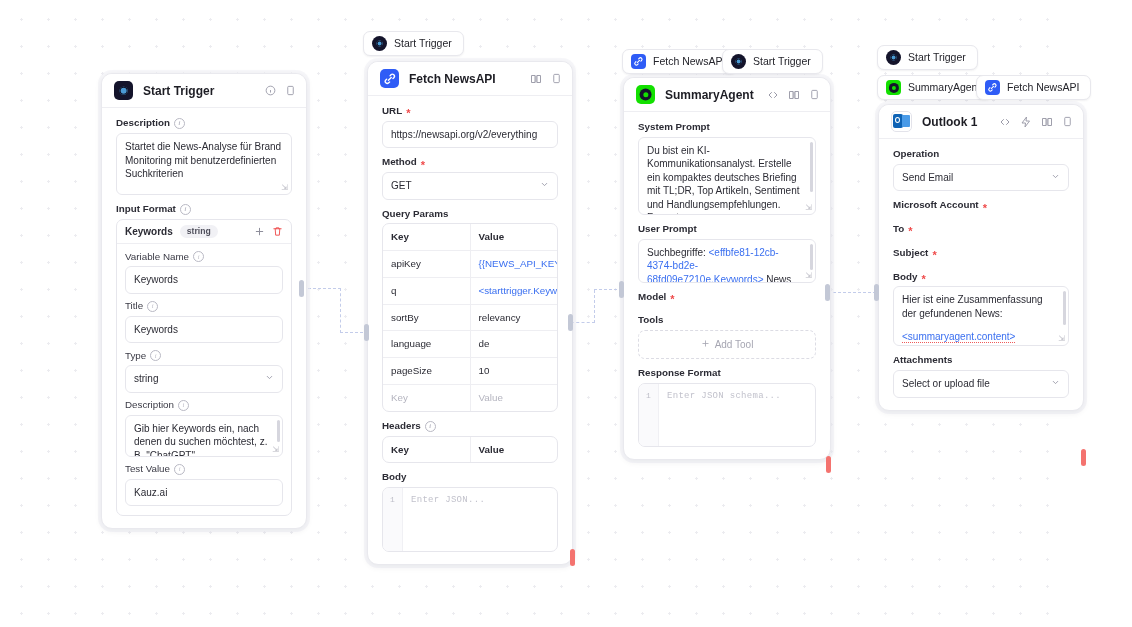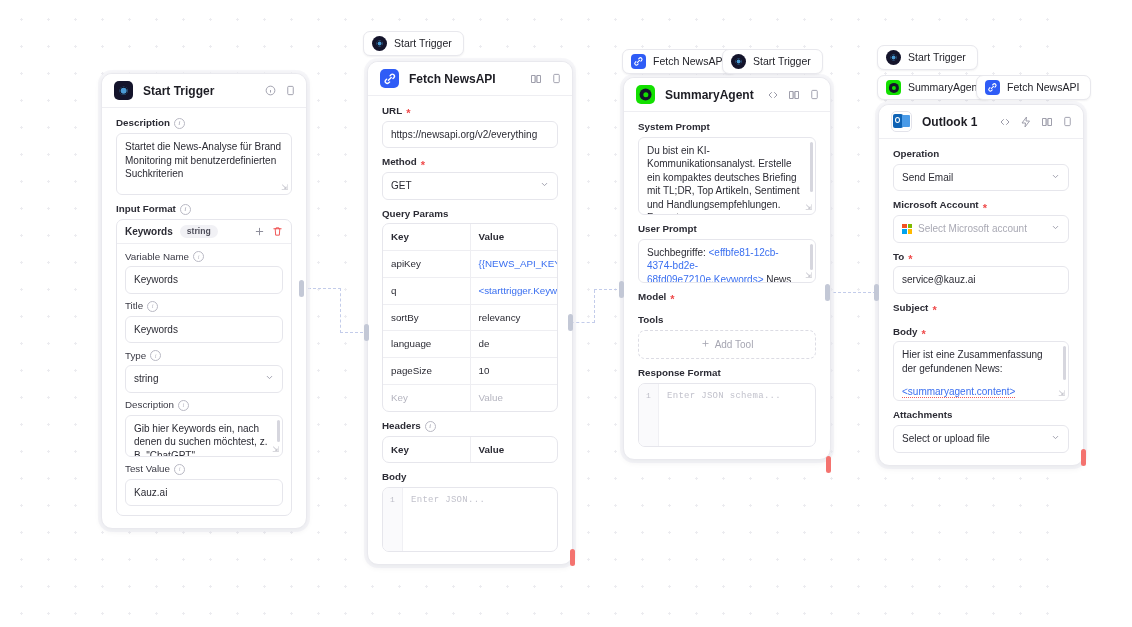--- a/index.html
+++ b/index.html
@@ -706,43 +706,26 @@
               <path d="M6 9l6 6 6-6"></path>
             </svg>
         </span>
       </div>
 
       <div class="spacer"></div>
       <div class="flabel">
         <span>Microsoft Account</span>
         <span class="req">*</span>
       </div>
-      <div class="field select">
-        <span style="display:flex; align-items:center; gap:6px;">
-          <span class="mslogo">
-              <i></i>
-              <i></i>
-              <i></i>
-              <i></i>
-            </span>
-          <span class="muted" style="color:#a9a9b4;">Select Microsoft account</span>
-        </span>
-        <span class="chev">
-          <svg width="9" height="9" viewBox="0 0 24 24" fill="none" stroke="currentColor" stroke-width="2.4" stroke-linecap="round">
-              <path d="M6 9l6 6 6-6"></path>
-            </svg>
-        </span>
-      </div>
 
       <div class="spacer"></div>
       <div class="flabel">
         <span>To</span>
         <span class="req">*</span>
       </div>
-      <div class="field">service@kauz.ai</div>
 
       <div class="spacer"></div>
       <div class="flabel">
         <span>Subject</span>
         <span class="req">*</span>
       </div>
 
       <div class="spacer"></div>
       <div class="flabel">
         <span>Body</span>

